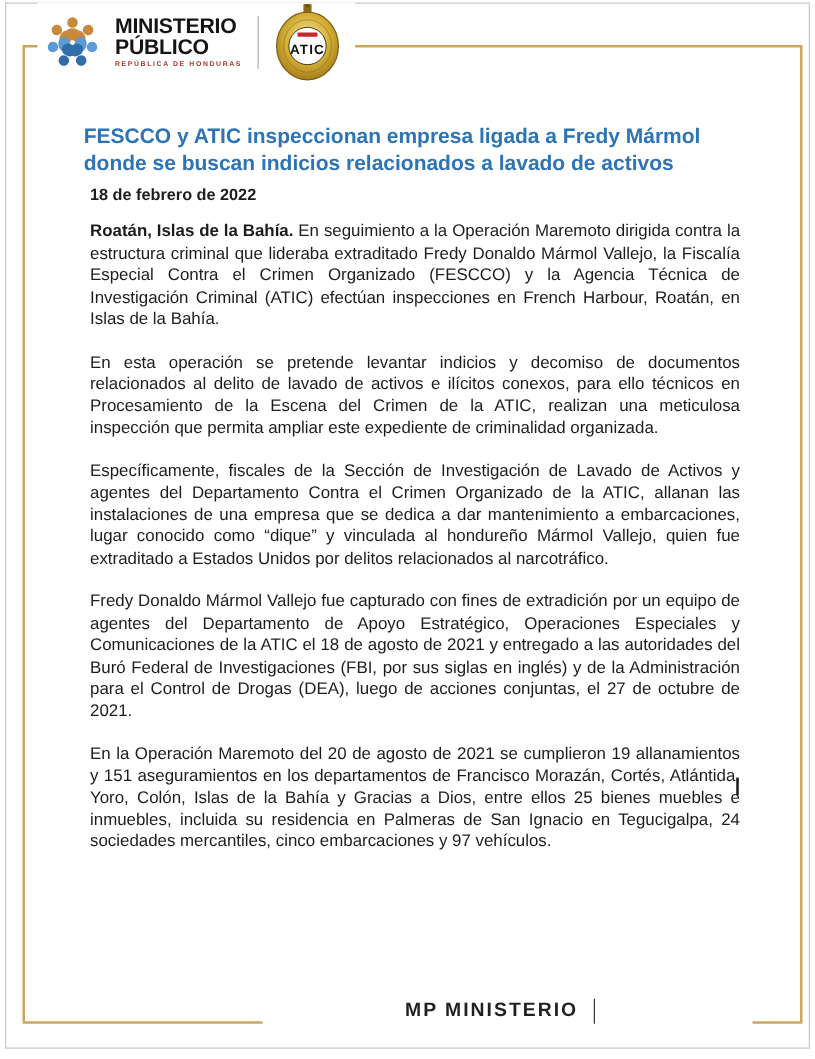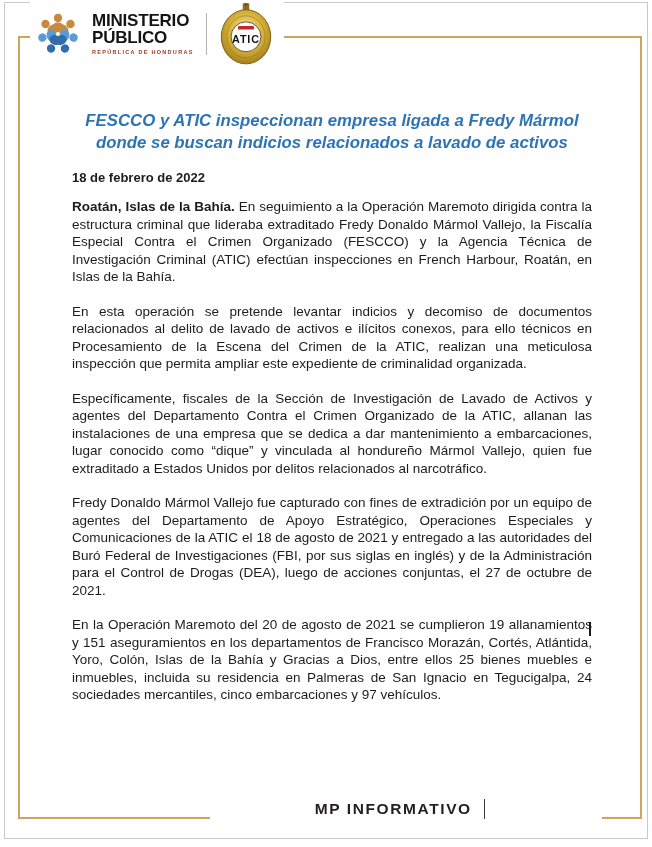--- a/index.html
+++ b/index.html
@@ -37,21 +37,21 @@
     color:#a03b2a;font-weight:bold;white-space:nowrap;
   }
   .logo-divider{
     width:1px;height:42px;background:#b3b3b3;margin:0 11px 0 12px;flex:0 0 auto;
   }
   .atic-logo{width:56px;height:64px;flex:0 0 auto;}
   
   main.article{padding:94px 60px 0 72px;position:relative;z-index:2;}
   .article-title{
     color:#2e74b5;font-weight:bold;font-size:16.8px;line-height:22px;
-    text-align:center;margin:16px -5px;font-style:italic;
+    margin:4px -5px;
   }
   .article-date{
     font-weight:bold;font-size:13px;
     padding-right:22px;margin-top:6px;
   }
   .article-body{margin-top:13px;}
   .article-body p{
     margin:0 0 17px 0;
     font-size:13.5px;line-height:17.5px;
     text-align:justify;
@@ -151,17 +151,17 @@
       <p>En esta operación se pretende levantar indicios y decomiso de documentos relacionados al delito de lavado de activos e ilícitos conexos, para ello técnicos en Procesamiento de la Escena del Crimen de la ATIC, realizan una meticulosa inspección que permita ampliar este expediente de criminalidad organizada.</p>
       <p>Específicamente, fiscales de la Sección de Investigación de Lavado de Activos y agentes del Departamento Contra el Crimen Organizado de la ATIC, allanan las instalaciones de una empresa que se dedica a dar mantenimiento a embarcaciones, lugar conocido como “dique” y vinculada al hondureño Mármol Vallejo, quien fue extraditado a Estados Unidos por delitos relacionados al narcotráfico.</p>
       <p>Fredy Donaldo Mármol Vallejo fue capturado con fines de extradición por un equipo de agentes del Departamento de Apoyo Estratégico, Operaciones Especiales y Comunicaciones de la ATIC el 18 de agosto de 2021 y entregado a las autoridades del Buró Federal de Investigaciones (FBI, por sus siglas en inglés) y de la Administración para el Control de Drogas (DEA), luego de acciones conjuntas, el 27 de octubre de 2021.</p>
       <p>En la Operación Maremoto del 20 de agosto de 2021 se cumplieron 19 allanamientos y 151 aseguramientos en los departamentos de Francisco Morazán, Cortés, Atlántida, Yoro, Colón, Islas de la Bahía y Gracias a Dios, entre ellos 25 bienes muebles e inmuebles, incluida su residencia en Palmeras de San Ignacio en Tegucigalpa, 24 sociedades mercantiles, cinco embarcaciones y 97 vehículos.</p>
     </div>
   </main>
 
   <div class="text-caret"></div>
 
   <footer class="footer-band">
-    <span class="footer-label">MP INFORMATIVO</span>
+    <span class="footer-label">MP MINISTERIO</span>
     <span class="footer-sep"></span>
   </footer>
 
 </div>
 
 </body></html>

